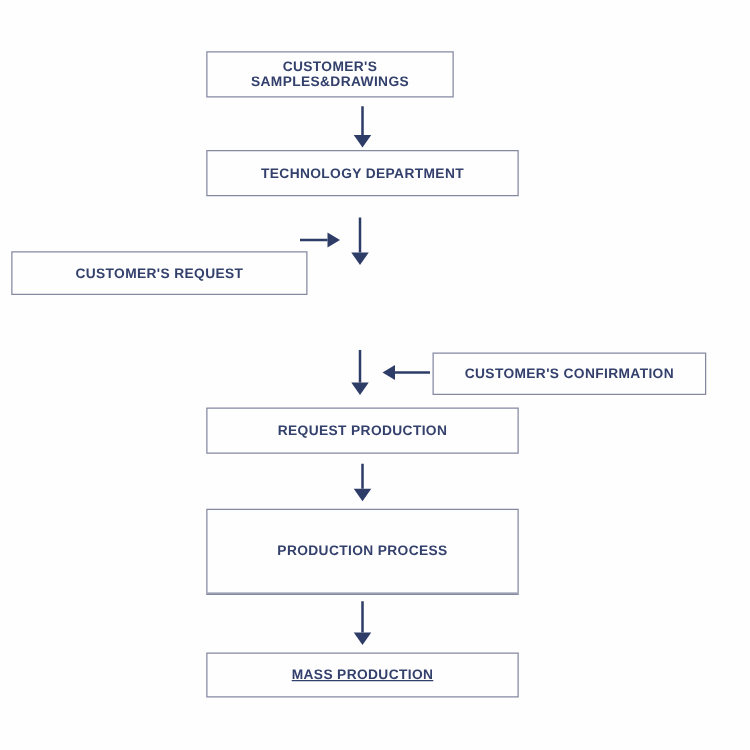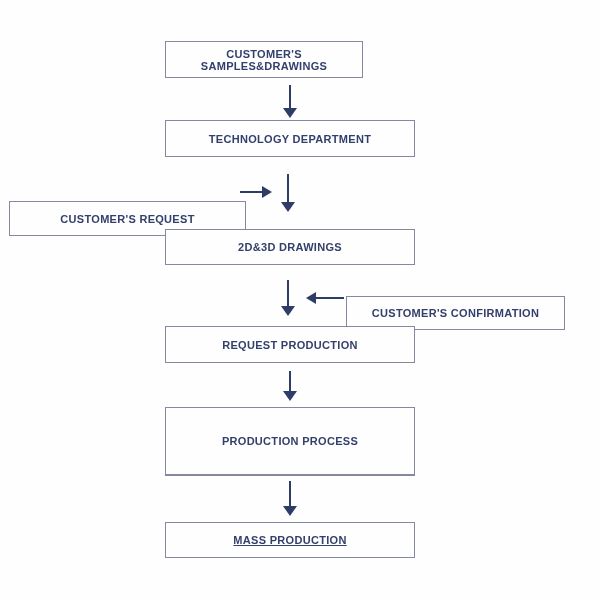--- a/index.html
+++ b/index.html
@@ -27,21 +27,21 @@
     color: #33406c;
     font-size: 11px;
     font-weight: bold;
     letter-spacing: 0.3px;
   }
   
   .n-samples-drawings   { left: 165px; top: 41px;  width: 198px; height: 37px; }
   .n-technology-dept    { left: 165px; top: 120px; width: 250px; height: 37px; }
   .n-customers-request  { left: 9px;   top: 165px; width: 237px; height: 35px; margin-top: 36px; }
   .n-2d3d-drawings      { left: 165px; top: 229px; width: 250px; height: 36px; }
-  .n-customers-confirm  { left: 346px; top: 296px; width: 219px; height: 34px; }
+  .n-customers-confirm  { left: 346px; top: 282px; width: 219px; height: 34px; }
   .n-samples-production { left: 165px; top: 326px; width: 250px; height: 37px; }
   .n-process-plan       { left: 165px; top: 407px; width: 250px; height: 69px;
                           flex-direction: row; align-items: stretch; padding: 0; }
   .n-mass-production    { left: 165px; top: 522px; width: 250px; height: 36px; text-decoration: underline; }
 
   .node-row {
     flex: 1;
     display: flex;
     align-items: center;
     justify-content: center;
@@ -123,23 +123,20 @@
   <div class="arrow-h a3">
     <div class="shaft"></div>
     <div class="head-right"></div>
   </div>
 
   <div class="arrow-down a2">
     <div class="shaft"></div>
     <div class="head"></div>
   </div>
 
-  <div class="node n-2d3d-drawings">
-    <span>2D&amp;3D DRAWINGS</span>
-  </div>
 
   <div class="arrow-down a4">
     <div class="shaft"></div>
     <div class="head"></div>
   </div>
 
   <div class="arrow-h a5">
     <div class="head-left"></div>
     <div class="shaft"></div>
   </div>

